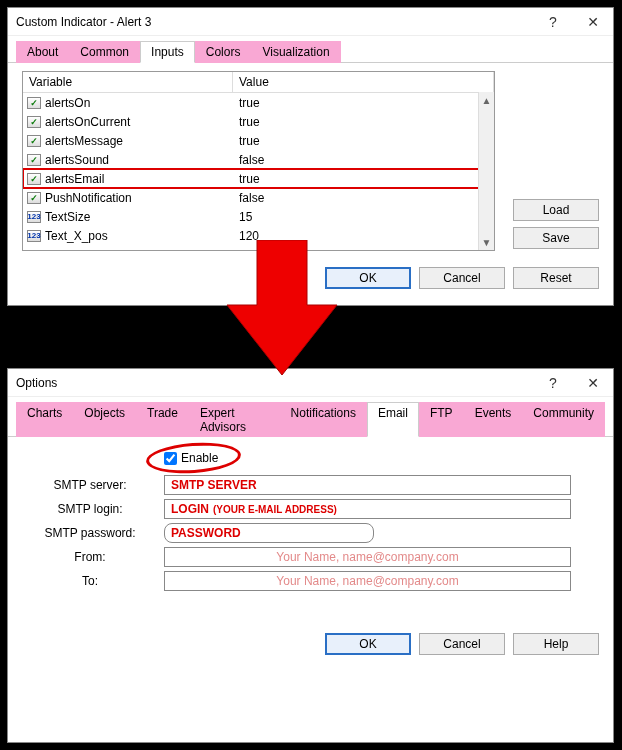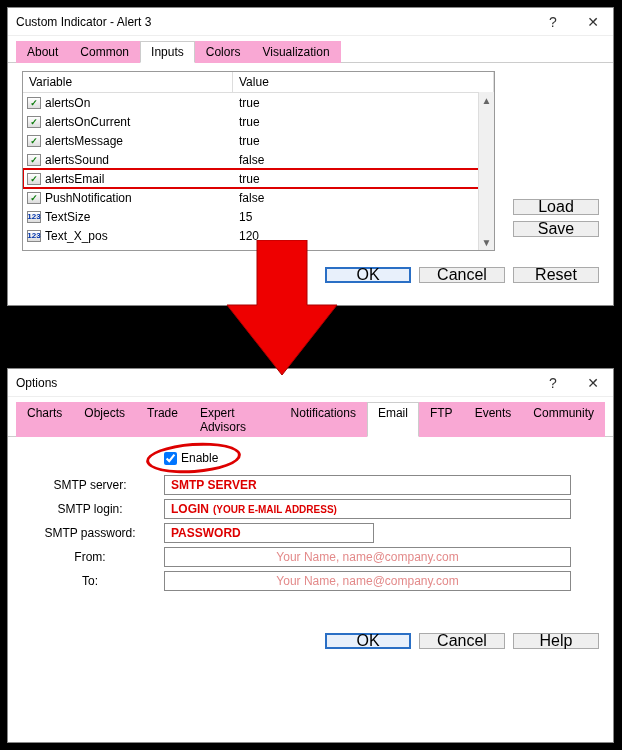--- a/index.html
+++ b/index.html
@@ -106,24 +106,24 @@
     background: #f0f0f0;
     border-left: 1px solid #ddd;
     display: flex; flex-direction: column; justify-content: space-between;
   }
   .sarrow { height: 16px; display:flex; align-items:center; justify-content:center; color:#666; font-size:10px; }
 
   .sidebtns {
     display: flex; flex-direction: column; gap: 6px; padding-top: 128px;
   }
   .btn {
-    min-width: 86px; height: 16px;
+    min-width: 86px; height: 22px;
     border: 1px solid #aaa;
     background: #efefef;
-    font-size: 16px;
+    font-size: 12px;
     display: inline-flex; align-items: center; justify-content: center;
     padding: 0 10px;
   }
   .btn.primary { border: 2px solid #2a6fc5; background: #e8f0fb; }
 
   .footer {
     display: flex;
     justify-content: flex-end;
     gap: 8px;
     padding: 8px 14px 10px;
@@ -165,21 +165,21 @@
   }
   .circ {
     position: absolute;
     left: -18px; top: -8px;
     width: 95px; height: 30px;
     border: 3px solid #d00;
     border-radius: 50%;
     transform: rotate(-4deg);
     pointer-events: none;
   }
-  .finput.short { flex: 0 0 210px; }
+  .finput.short { flex: 0 0 210px; border-radius: 8px; }
 
   .testrow { margin: 8px 0 0 142px; }
   .footer2 {
     display: flex;
     justify-content: flex-end;
     gap: 8px;
     padding: 30px 14px 10px;
   }
   input[type=checkbox]{ width:13px; height:13px; margin:0; }
 </style>

